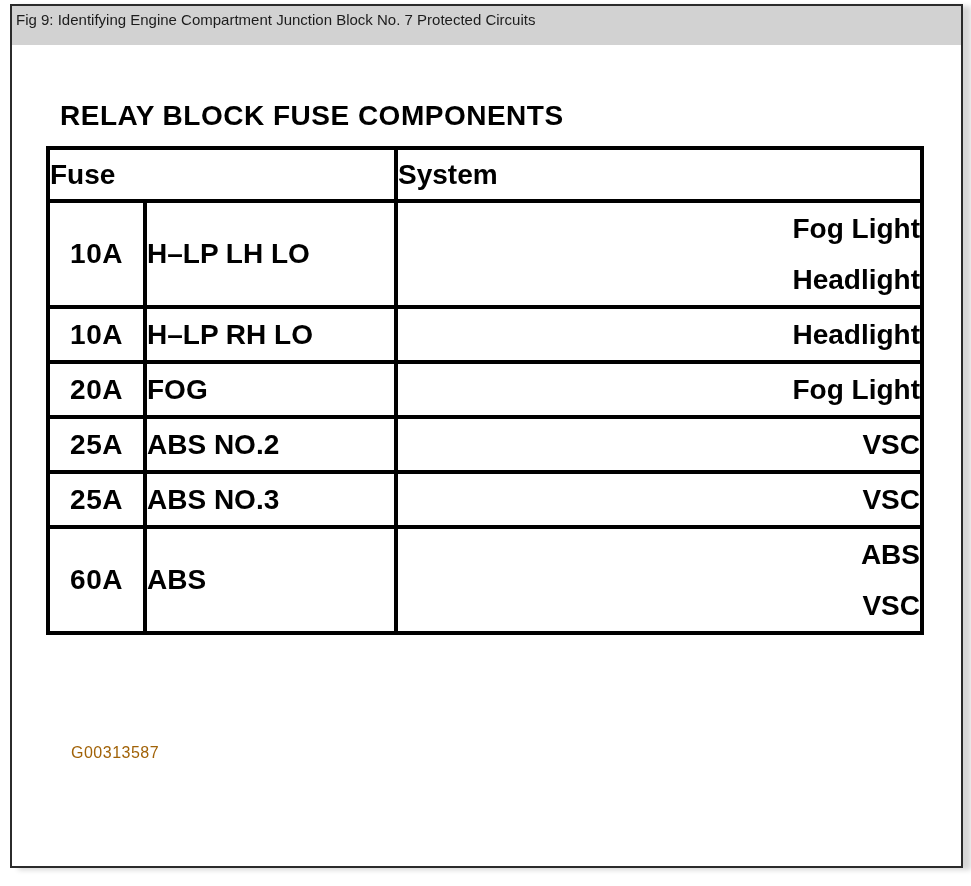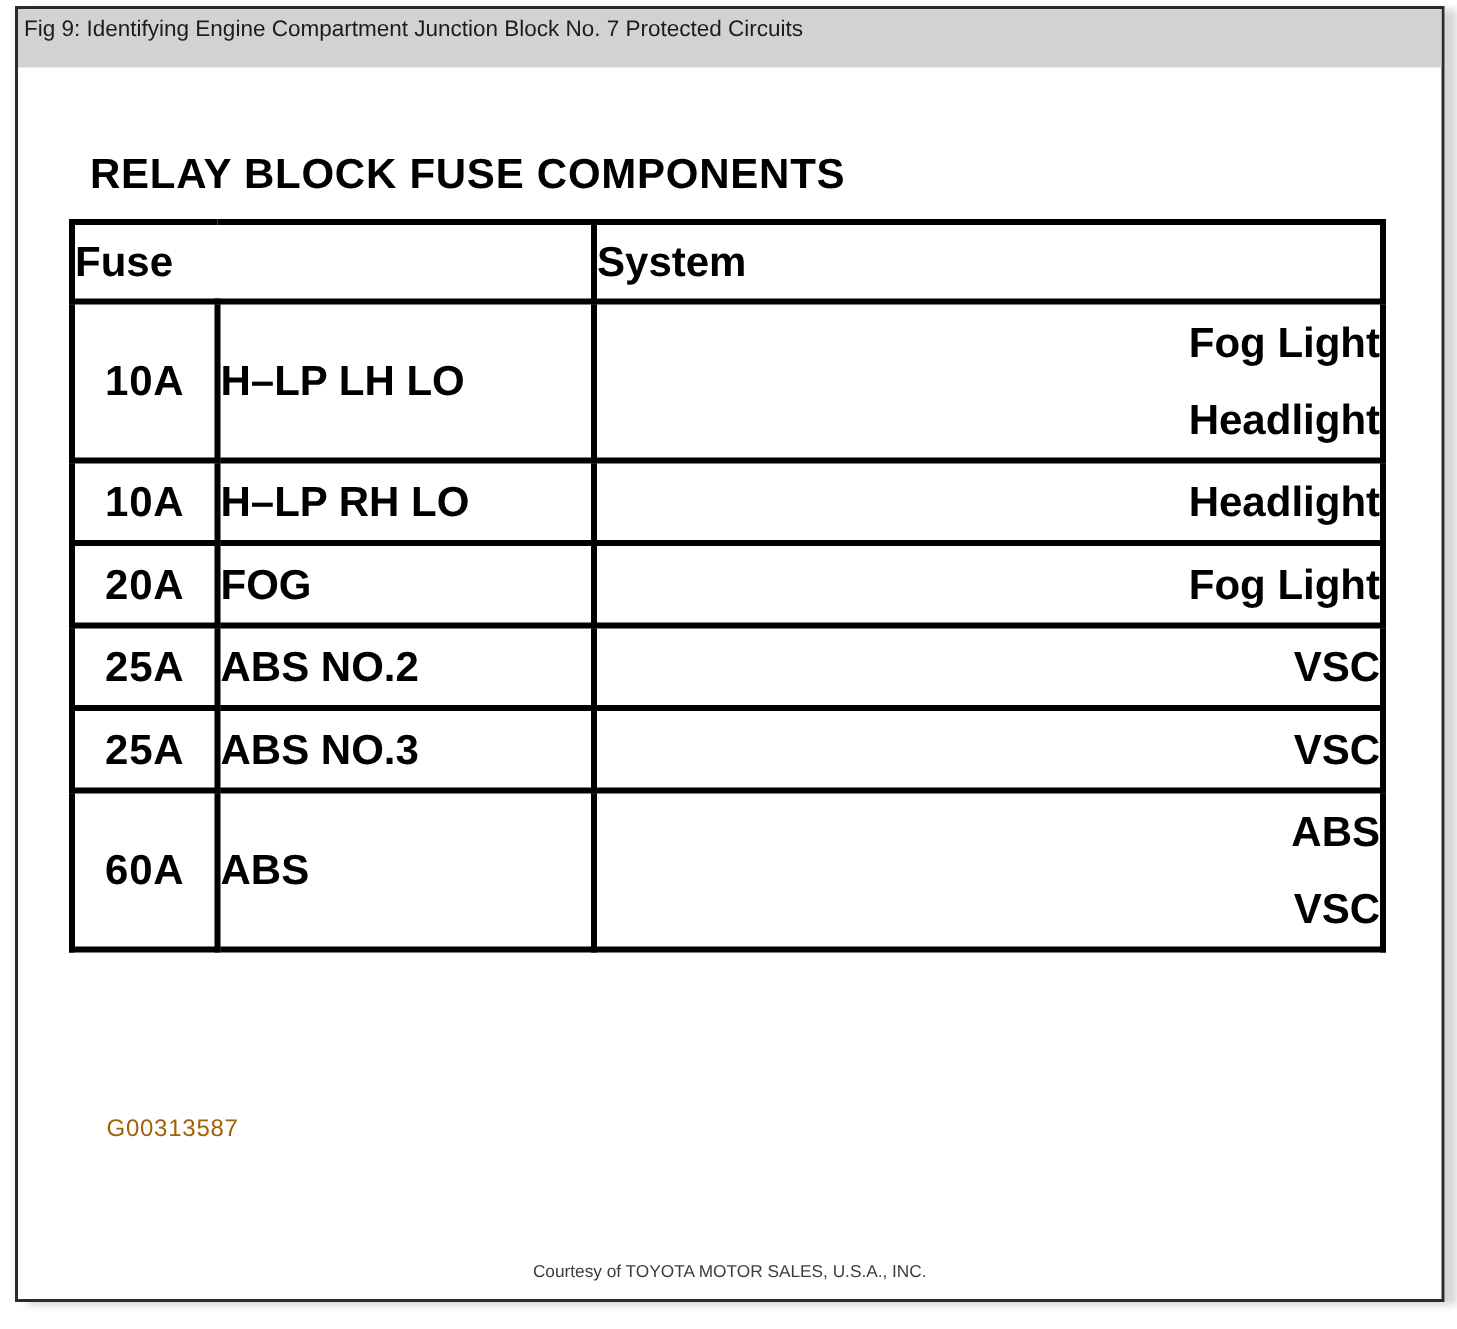--- a/index.html
+++ b/index.html
@@ -193,15 +193,14 @@
         <td class="system">
           <div class="sys-line">ABS</div>
           <div class="sys-line">VSC</div>
         </td>
       </tr>
     </tbody>
   </table>
 
   <div class="figure-id">G00313587</div>
 
-  <div class="credit">Courtesy of TOYOTA MOTOR SALES, U.S.A., INC.</div>
 
 </div>
 
 </body></html>

